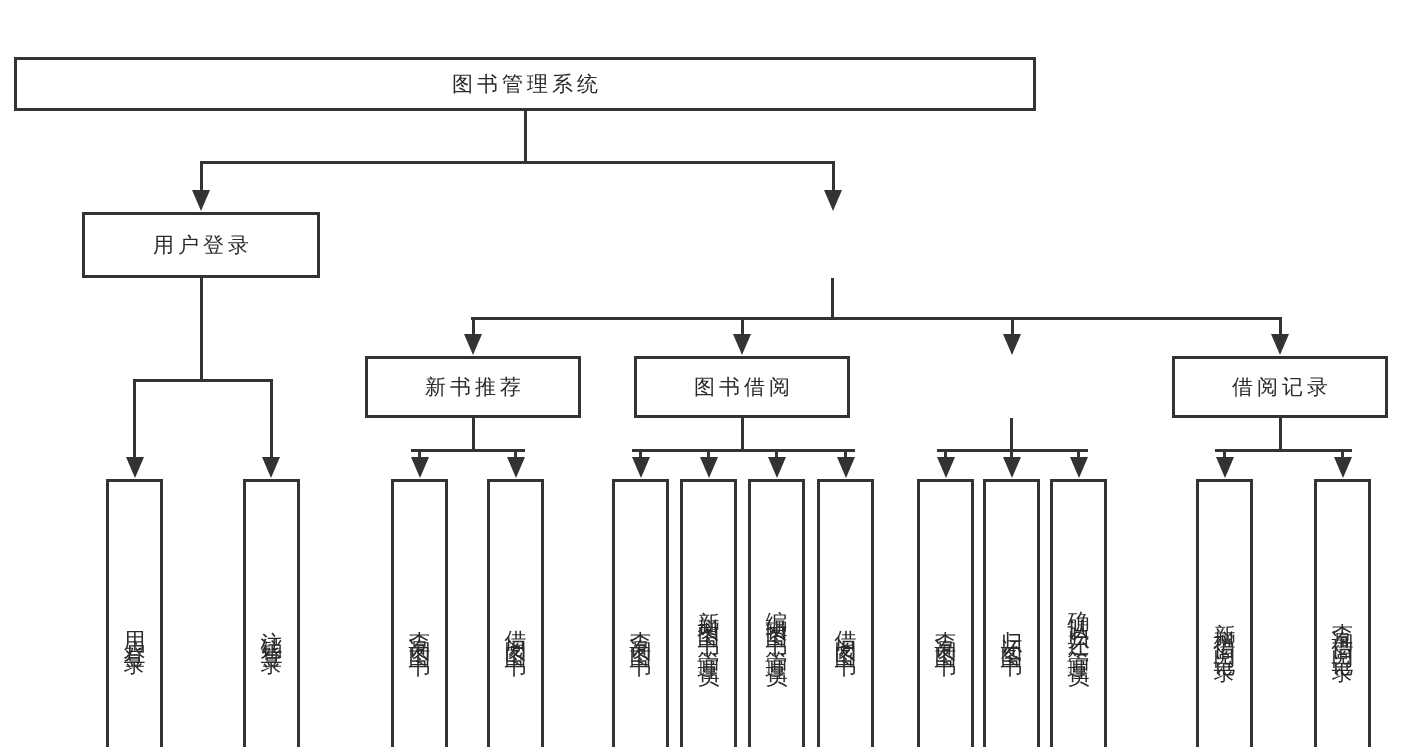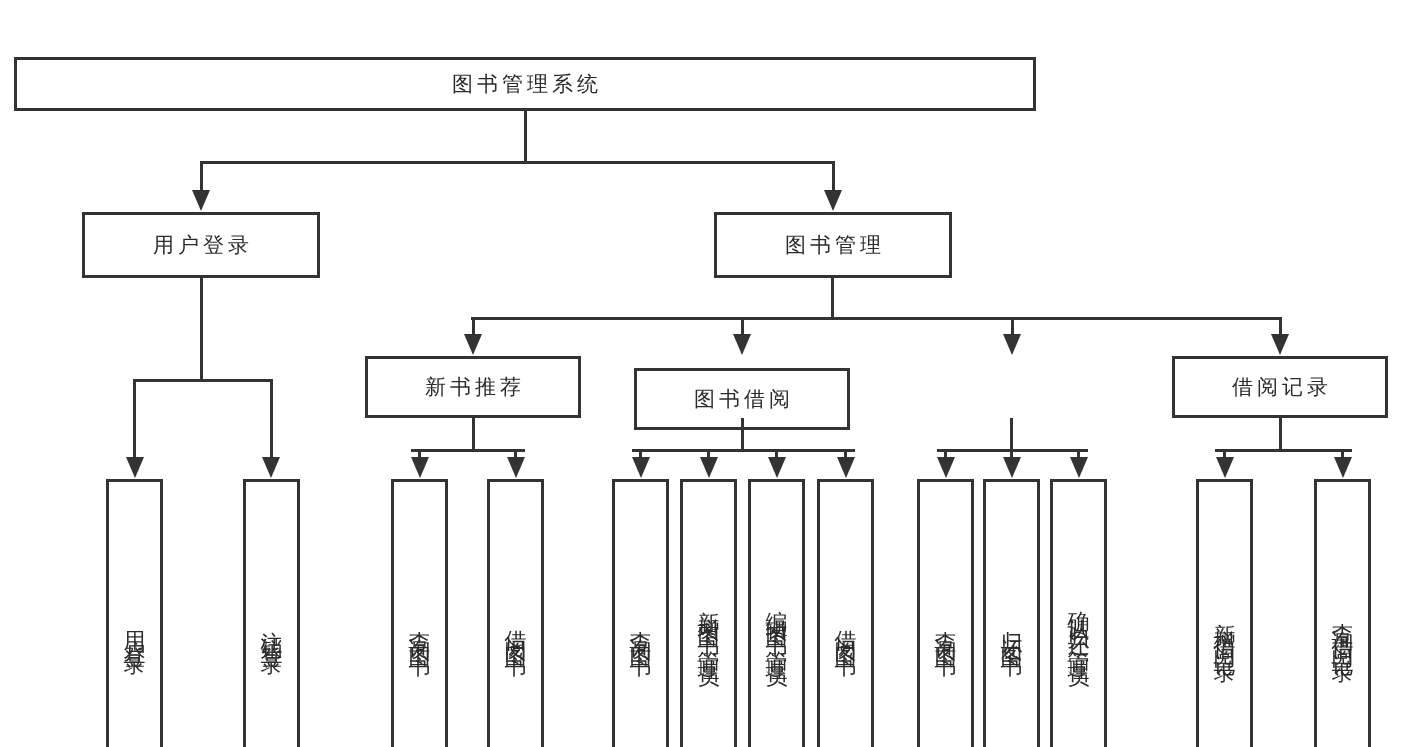--- a/index.html
+++ b/index.html
@@ -90,23 +90,20 @@
 
   <div class="v" style="left:524px; top:67px; height:51px;"></div>
   <div class="h" style="left:200px; top:117px; width:634px;"></div>
   <div class="v" style="left:200px; top:117px; height:34px;"></div>
   <div class="arw" style="left:192px; top:146px;"></div>
   <div class="v" style="left:832px; top:117px; height:34px;"></div>
   <div class="arw" style="left:824px; top:146px;"></div>
 
   <div class="node" style="left:82px; top:168px; width:238px; height:66px;">
     <span>用户登录</span>
-  </div>
-  <div class="node" style="left:714px; top:168px; width:238px; height:66px;">
-    <span>图书管理</span>
   </div>
 
   <div class="v" style="left:200px; top:234px; height:104px;"></div>
   <div class="h" style="left:133px; top:335px; width:140px;"></div>
   <div class="v" style="left:133px; top:335px; height:81px;"></div>
   <div class="arw" style="left:126px; top:413px;"></div>
   <div class="v" style="left:270px; top:335px; height:81px;"></div>
   <div class="arw" style="left:262px; top:413px;"></div>
 
   <div class="v" style="left:831px; top:234px; height:42px;"></div>
@@ -116,21 +113,21 @@
   <div class="v" style="left:741px; top:273px; height:21px;"></div>
   <div class="arw" style="left:733px; top:290px;"></div>
   <div class="v" style="left:1011px; top:273px; height:21px;"></div>
   <div class="arw" style="left:1003px; top:290px;"></div>
   <div class="v" style="left:1279px; top:273px; height:21px;"></div>
   <div class="arw" style="left:1271px; top:290px;"></div>
 
   <div class="node" style="left:365px; top:312px; width:216px; height:62px;">
     <span>新书推荐</span>
   </div>
-  <div class="node" style="left:634px; top:324px; width:216px; height:62px;">
+  <div class="node" style="left:634px; top:312px; width:216px; height:62px;">
     <span>图书借阅</span>
   </div>
   <div class="node" style="left:1172px; top:312px; width:216px; height:62px;">
     <span>借阅记录</span>
   </div>
 
   <div class="v" style="left:472px; top:374px; height:33px;"></div>
   <div class="h" style="left:411px; top:405px; width:114px;"></div>
   <div class="v" style="left:418px; top:405px; height:13px;"></div>
   <div class="arw" style="left:411px; top:413px;"></div>

